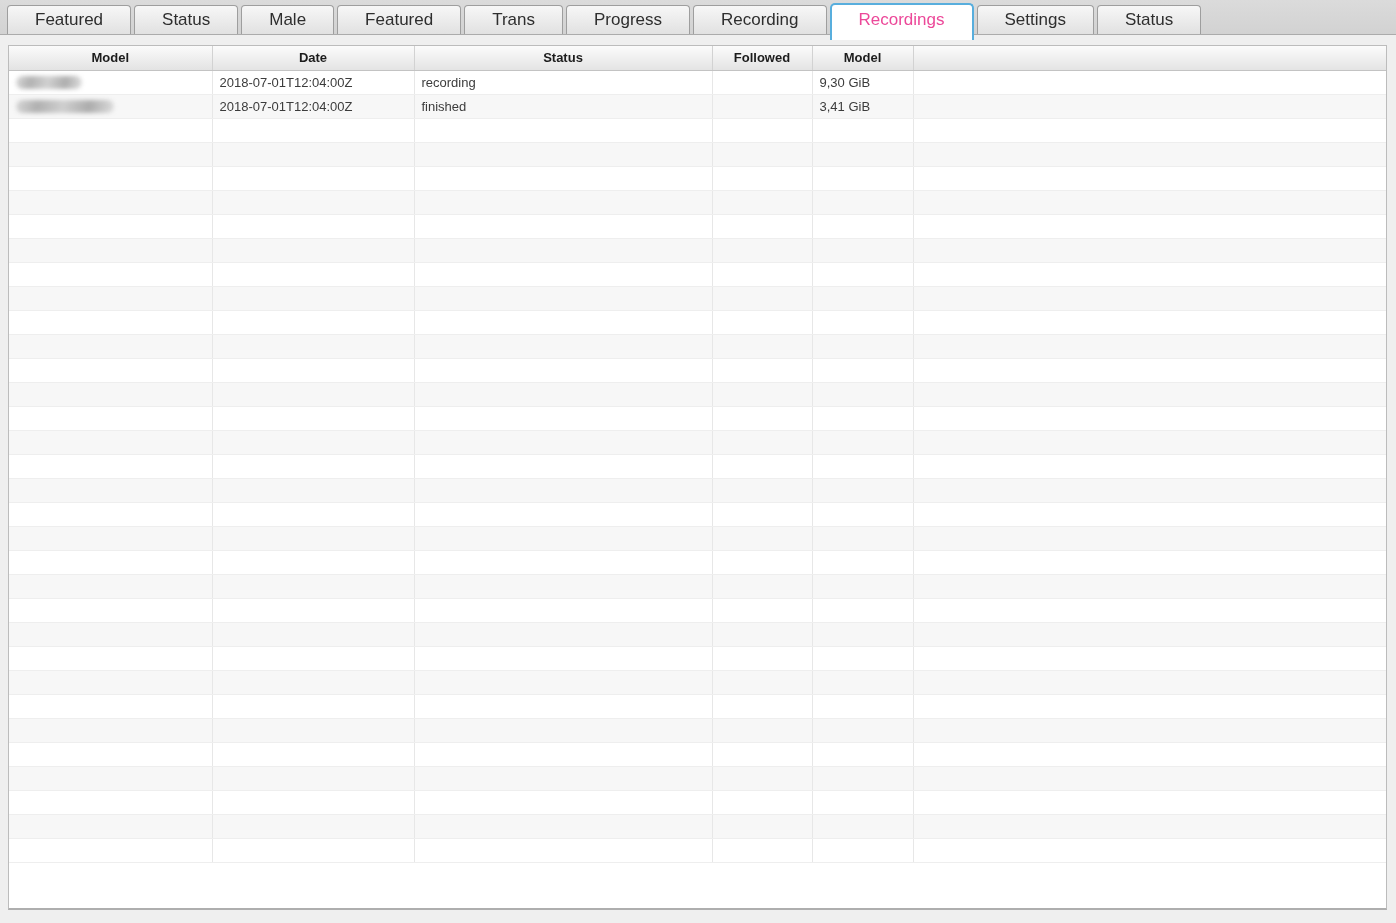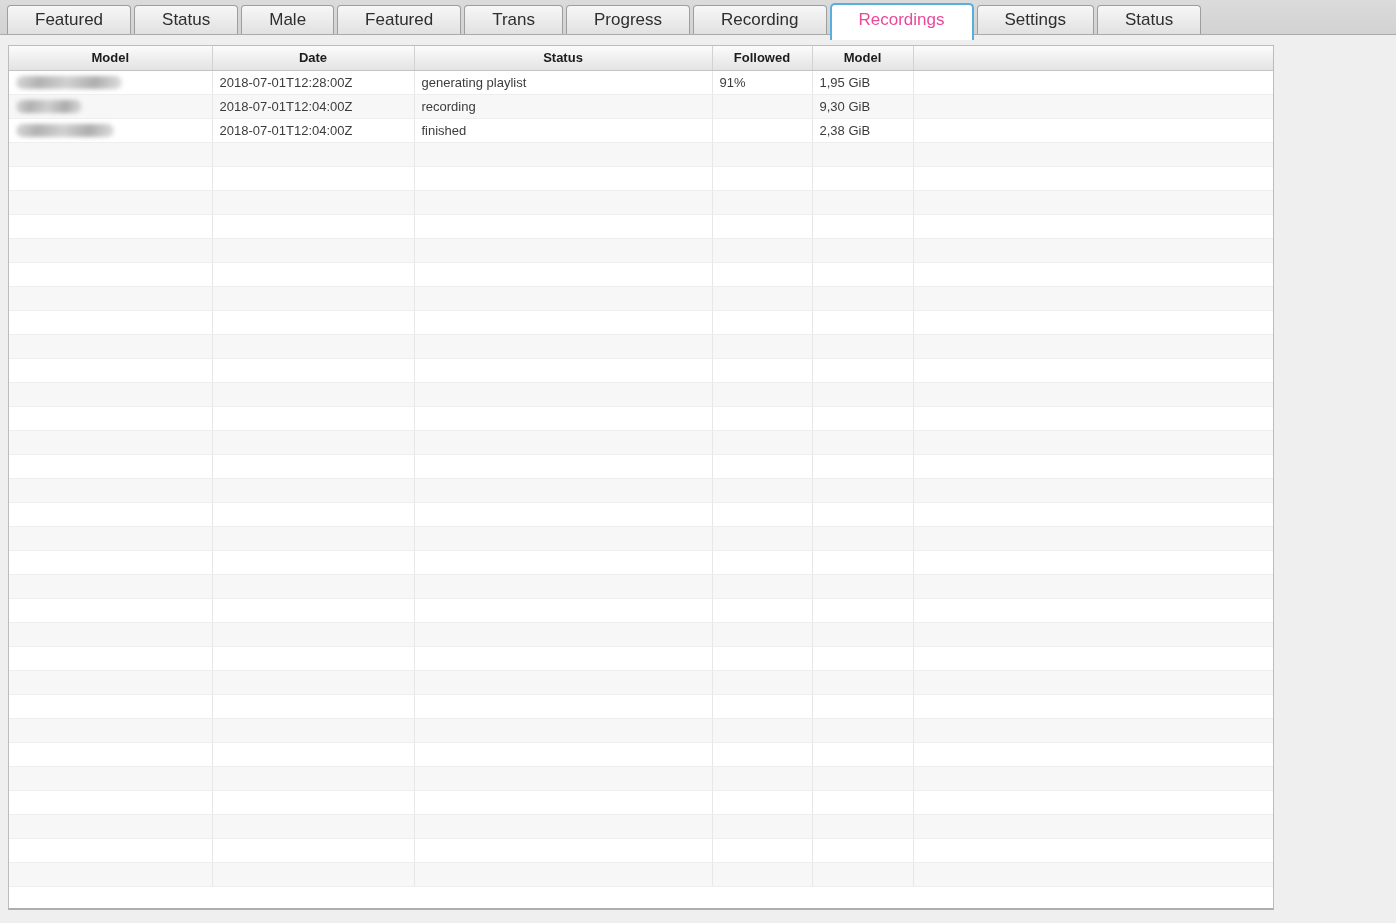--- a/index.html
+++ b/index.html
@@ -28,21 +28,21 @@
   }
   .tab.active{
     background:#ffffff;
     border:2px solid #58aedd;border-bottom:none;
     border-radius:5px 5px 0 0;
     height:37px;line-height:30px;margin-bottom:-6px;
     z-index:3;color:#ec4899;
   }
   
   .table-wrap{
-    position:absolute;left:8px;top:45px;width:1266px;height:865px;
+    position:absolute;left:8px;top:45px;width:1379px;height:865px;
     background:#fff;
     border:1px solid #bcbcbc;border-bottom:2px solid #aeaeae;
     box-sizing:border-box;overflow:hidden;
   }
   table{border-collapse:collapse;table-layout:fixed;width:100%;}
   thead th{
     height:24px;box-sizing:border-box;
     background:linear-gradient(#fbfbfb,#e3e3e3);
     border-bottom:1px solid #c3c3c3;border-right:1px solid #d2d2d2;
     font-size:13px;font-weight:bold;color:#1c1c1c;
@@ -98,46 +98,36 @@
           <th>Date</th>
           <th>Status</th>
           <th>Followed</th>
           <th>Model</th>
           <th></th>
         </tr>
     </thead>
     <tbody>
         <tr>
     <td>
-            <div class="redacted" style="width: 106px;"></div>
-          </td>
-    <td>2018-07-01T12:28:00Z</td>
-    <td>generating playlist</td>
-    <td>91%</td>
-    <td>1,95 GiB</td>
-    <td></td>
-  </tr>
-        <tr>
-    <td>
             <div class="redacted" style="width: 66px;"></div>
           </td>
     <td>2018-07-01T12:04:00Z</td>
     <td>recording</td>
     <td></td>
     <td>9,30 GiB</td>
     <td></td>
   </tr>
         <tr>
     <td>
             <div class="redacted" style="width: 98px;"></div>
           </td>
     <td>2018-07-01T12:04:00Z</td>
     <td>finished</td>
     <td></td>
-    <td>2,38 GiB</td>
+    <td>3,41 GiB</td>
     <td></td>
   </tr>
         <tr>
     <td></td>
     <td></td>
     <td></td>
     <td></td>
     <td></td>
     <td></td>
   </tr>

